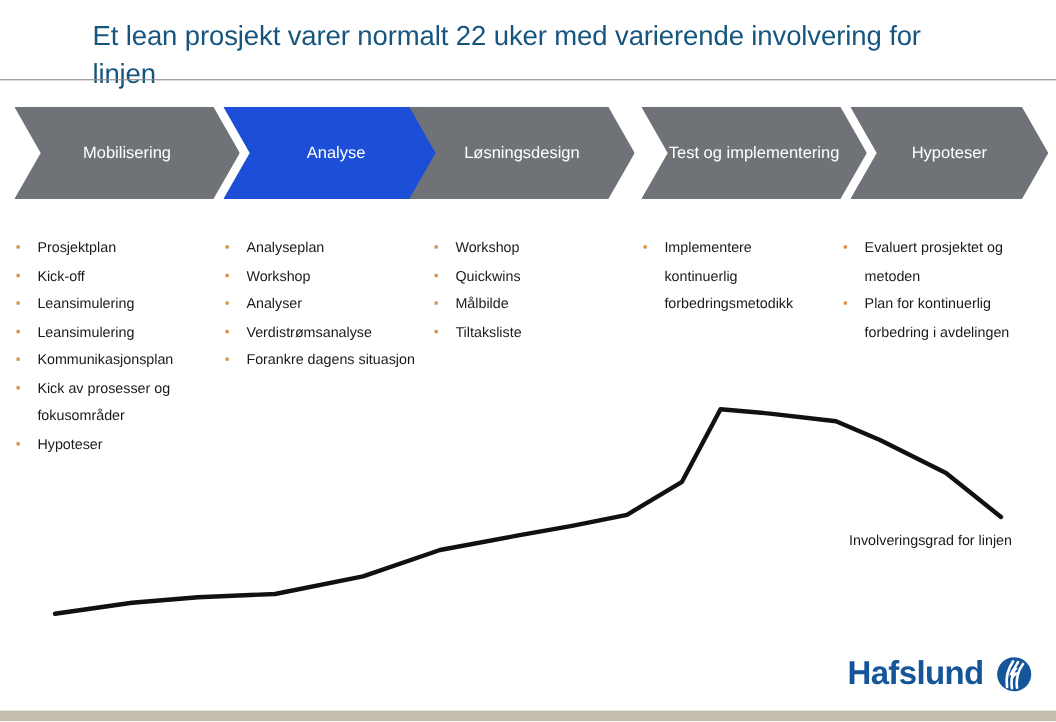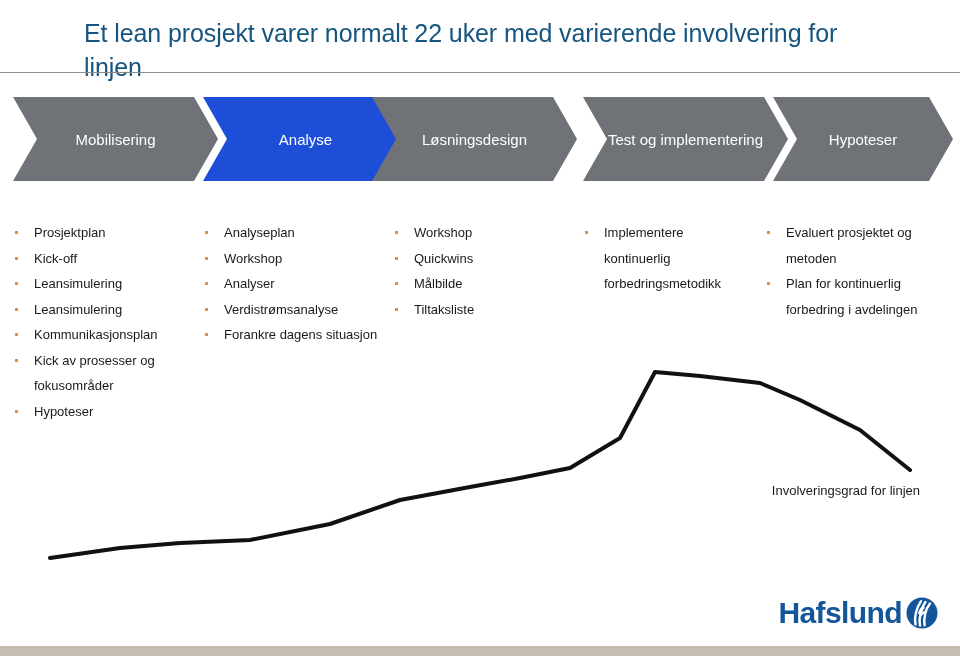--- a/index.html
+++ b/index.html
@@ -71,21 +71,21 @@
   .chev-first {
     clip-path: polygon(0 0, calc(100% - 24px) 0, 100% 50%, calc(100% - 24px) 100%, 0 100%, 24px 50%);
   }
   .chev-last {
     clip-path: polygon(0 0, calc(100% - 24px) 0, 100% 50%, calc(100% - 24px) 100%, 0 100%, 24px 50%);
   }
 
   
   .col {
     position: absolute;
-    top: 220px;
+    top: 212px;
   }
   .bullet-item {
     position: relative;
     padding-left: 20px;
     font-size: 13px;
     line-height: 25.5px;
     color: #1a1a1a;
     margin-bottom: 0;
   }
   .bullet-item .dot {
@@ -120,21 +120,21 @@
     white-space: pre-line;
   }
 
   
   #logo {
     position: absolute;
     right: 22px;
     bottom: 26px;
     display: flex;
     align-items: center;
-    gap: 4px;
+    gap: 12px;
   }
   #logo-text {
     font-size: 30px;
     font-weight: bold;
     color: #15559a;
     letter-spacing: -0.6px;
     font-family: "Liberation Sans", sans-serif;
   }
   #logo-mark {
     width: 32px;

